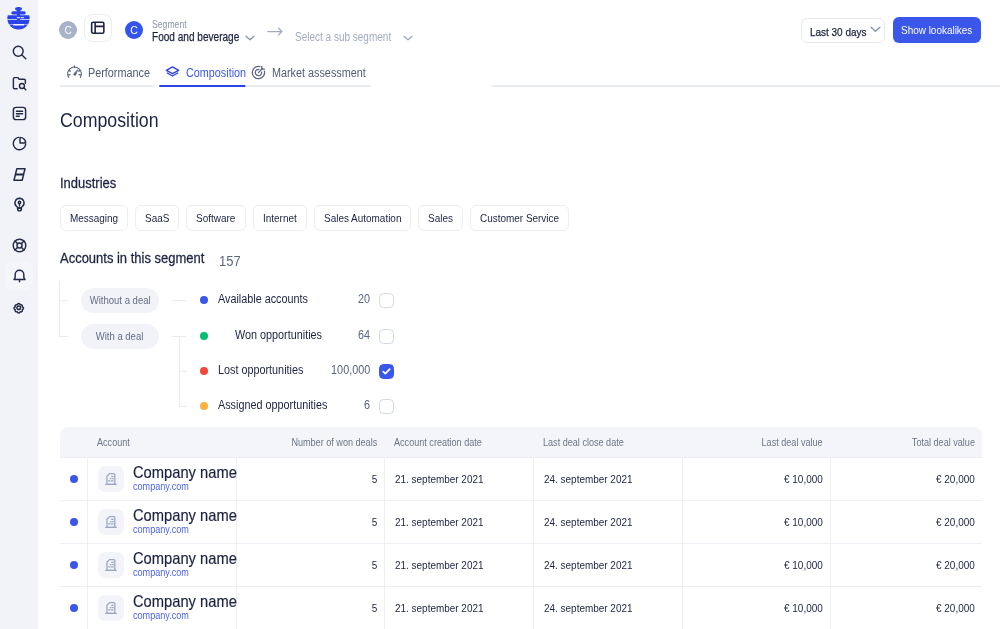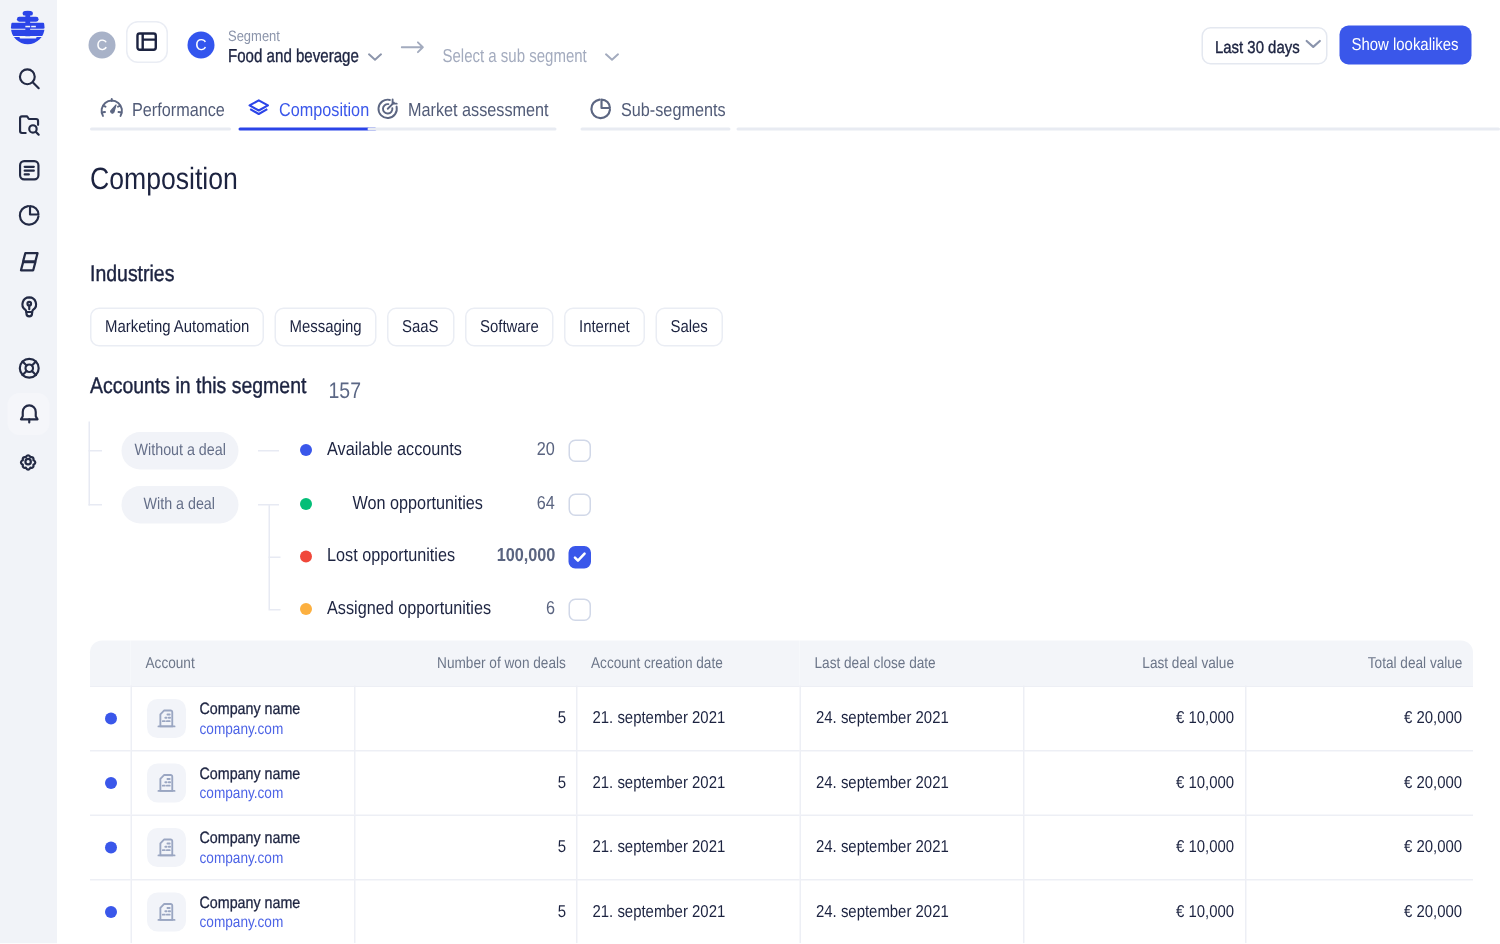--- a/index.html
+++ b/index.html
@@ -89,21 +89,21 @@
   td{font-size:11.5px;color:#1C2340;text-align:right;padding:0 7px;height:43px;
      border-top:1px solid #EDEFF5;border-left:1px solid #EDEFF5;vertical-align:middle;}
   td .nw{transform-origin:right center;}
   td.l .nw{transform-origin:left center;}
   td.nb{border-left:none;padding:0;}
   td.l{text-align:left;padding-left:10px;}
   .rowdot{width:8px;height:8px;border-radius:50%;background:#3A57EA;margin:0 auto;}
   .cell-acc{display:flex;align-items:center;gap:9px;}
   .co-ico{width:26px;height:26px;border-radius:7px;background:#F2F4F9;display:flex;align-items:center;
           justify-content:center;flex:0 0 26px;}
-  .co-name{font-size:11px;color:#1C2340;line-height:14px;text-align:center;-webkit-text-stroke:0.2px #1C2340;}
+  .co-name{font-size:17px;color:#1C2340;line-height:14px;text-align:center;-webkit-text-stroke:0.2px #1C2340;}
   .co-url{font-size:10.5px;color:#4C63E6;line-height:13px;}
   .co-name .nw,.co-url .nw{transform-origin:left center;}
 </style>
 </head>
 <body>
 
 <div class="app">
 
   <div class="sidebar">
     <div class="logo"><svg width="25" height="25" viewBox="0 0 25 25">
@@ -276,55 +276,48 @@
             <svg width="17" height="17" viewBox="0 0 20 20" fill="none" stroke="#5C6682" stroke-width="1.5" stroke-linecap="round" stroke-linejoin="round">
               <path d="M16.9 8.3a7.2 7.2 0 1 1-5.2-5.2"></path>
               <path d="M13.6 9.5a3.7 3.7 0 1 1-3.1-3.1"></path>
               <path d="m10 10 4.8-4.8"></path>
               <path d="M13.8 2.8v3.2h3.2"></path>
             </svg>
           </span>
           <span class="tl" style="left:27px"><span class="nw" style="margin-right: -14.58px;">Market assessment</span></span>
           <span class="ul" style="width:126px"></span>
         </div>
-        <div class="tab" style="left: 349px; width: 100px;">
-          <span class="ti" style="left:5px">
-            <svg width="17" height="17" viewBox="0 0 20 20" fill="none" stroke="#5C6682" stroke-width="1.7" stroke-linecap="round" stroke-linejoin="round">
-              <path d="M17.2 10.9A7.3 7.3 0 1 1 9.1 2.8"></path>
-              <path d="M10.6 2.8a6.6 6.6 0 0 1 6.6 6.6h-6.6z"></path>
-            </svg>
-          </span>
-          <span class="tl" style="left:27px"><span class="nw" style="margin-right: -10.935px;">Sub-segments</span></span>
-          <span class="ul" style="width:100px"></span>
-        </div>
         <div class="tab" style="left: 453px; width: 509px;">
           <span class="ul" style="width:509px"></span>
         </div>
       </div>
 
     <h1><span class="nw" style="margin-right: -15.39px;">Composition</span></h1>
     <div class="h2a"><span class="nw" style="margin-right: -8.775px;">Industries</span></div>
     <div class="chips">
         <div class="chip">
-          <span class="nw" style="margin-right: -14.985px;">Marketing Automation</span>
-        </div>
-        <div class="chip">
           <span class="nw" style="margin-right: -7.56px;">Messaging</span>
         </div>
         <div class="chip">
           <span class="nw" style="margin-right: -3.78px;">SaaS</span>
         </div>
         <div class="chip">
           <span class="nw" style="margin-right: -6.075px;">Software</span>
         </div>
         <div class="chip">
           <span class="nw" style="margin-right: -5.265px;">Internet</span>
         </div>
         <div class="chip">
+          <span class="nw" style="margin-right: -12.15px;">Sales Automation</span>
+        </div>
+        <div class="chip">
           <span class="nw" style="margin-right: -3.915px;">Sales</span>
+        </div>
+        <div class="chip">
+          <span class="nw" style="margin-right: -12.285px;">Customer Service</span>
         </div>
       </div>
     <div class="acc-t"><span class="nw" style="margin-right: -22.545px;">Accounts in this segment</span></div>
     <div class="acc-n"><span class="nw" style="margin-right: -3.375px;">157</span></div>
 
     <div class="tree">
         <div class="vline" style="left:21px;top:281px;height:56px;"></div>
         <div class="hline" style="left:21px;top:300px;width:9px;"></div>
         <div class="hline" style="left:21px;top:336px;width:9px;"></div>
         <div class="pill" style="left:43px;top:287.5px;width:78px;justify-content:center;">
@@ -341,21 +334,21 @@
         <div class="dot" style="left:162px;top:296px;background:#3A57EA;"></div>
         <div class="leaf-label" style="left:180px;top:292px;"><span class="nw" style="margin-right: -14.04px;">Available accounts</span></div>
         <div class="leaf-val" style="left:260px;top:292px;width:72px;"><span class="nw" style="margin-left: -1.89px;">20</span></div>
         <div class="cbox" style="left:341px;top:293px;"></div>
         <div class="dot" style="left:162px;top:332px;background:#04BE78;"></div>
         <div class="leaf-label" style="left:180px;top:328px;margin-left:17px;"><span class="nw" style="margin-right: -13.635px;">Won opportunities</span></div>
         <div class="leaf-val" style="left:260px;top:328px;width:72px;"><span class="nw" style="margin-left: -1.89px;">64</span></div>
         <div class="cbox" style="left:341px;top:329px;"></div>
         <div class="dot" style="left:162px;top:367px;background:#F0483A;"></div>
         <div class="leaf-label" style="left:180px;top:363px;"><span class="nw" style="margin-right: -13.365px;">Lost opportunities</span></div>
-        <div class="leaf-val" style="left:260px;top:363px;width:72px;font-weight:bold;"><span class="nw" style="margin-left: -6.075px;">100,000</span></div>
+        <div class="leaf-val" style="left:260px;top:363px;width:72px;"><span class="nw" style="margin-left: -6.075px;">100,000</span></div>
         <div class="cbox on" style="left:341px;top:364px;">
           <span style="display:flex">
             <svg width="11" height="11" viewBox="0 0 12 12" fill="none" stroke="#fff" stroke-width="1.85" stroke-linecap="round" stroke-linejoin="round">
               <path d="M2.5 6.2 4.7 8.4 9.5 3.4"></path>
             </svg>
           </span>
         </div>
         <div class="dot" style="left:162px;top:402px;background:#FCB040;"></div>
         <div class="leaf-label" style="left:180px;top:398px;"><span class="nw" style="margin-right: -17.01px;">Assigned opportunities</span></div>
         <div class="leaf-val" style="left:260px;top:398px;width:72px;"><span class="nw" style="margin-left: -0.945px;">6</span></div>

